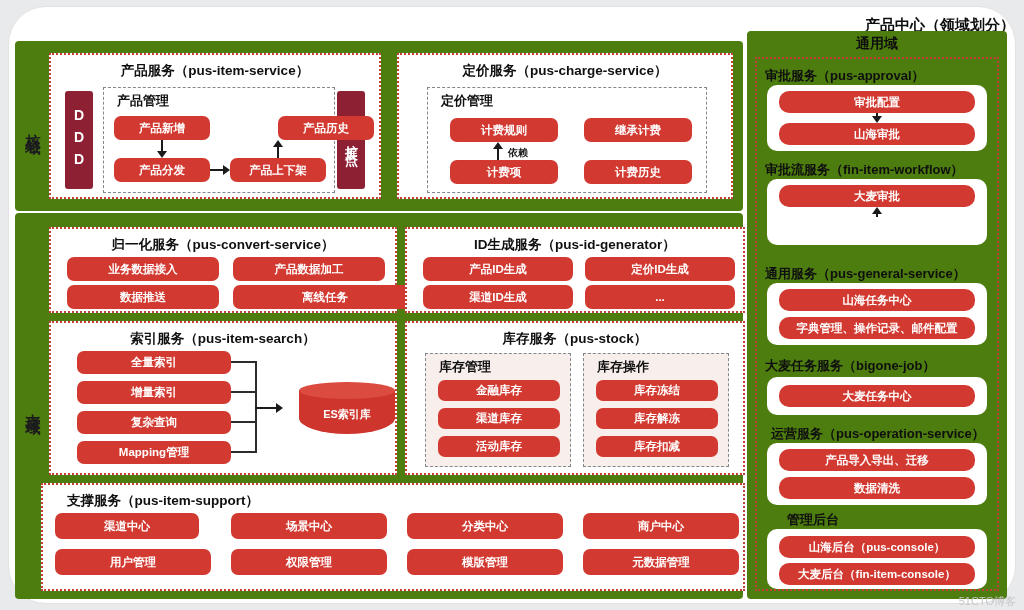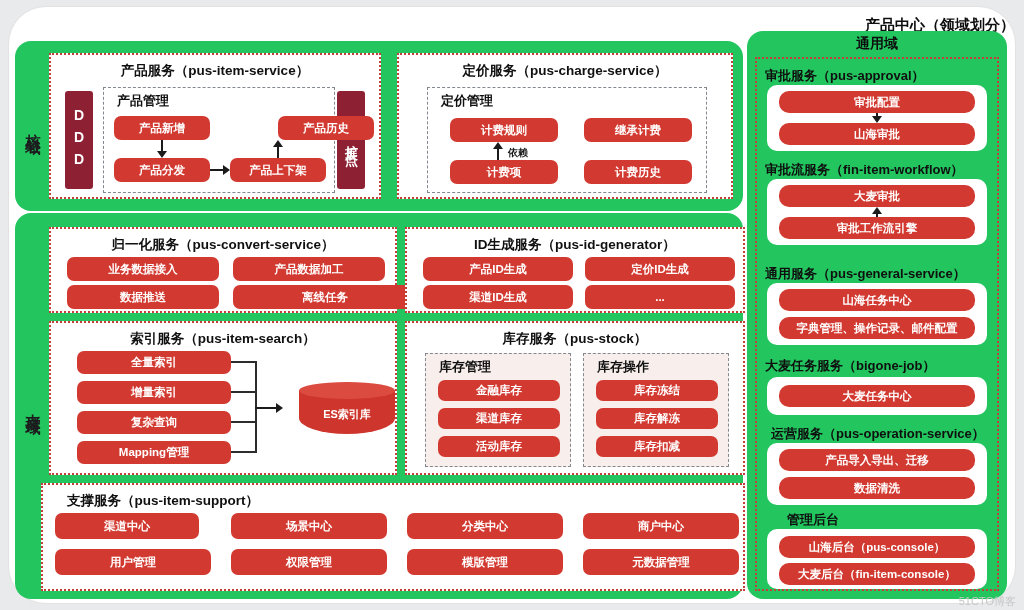--- a/index.html
+++ b/index.html
@@ -11,21 +11,21 @@
     color:#141414;
   }
   .card {
     position:absolute; left:8px; top:6px; width:1008px; height:598px;
     background:#ffffff; border:1px solid #e2e2e2; border-radius:38px;
   }
   .main-title {
     position:absolute; top:9px; left:0; width:100%;
     text-align:right; font-size:15px; font-weight:bold; color:#0e0e0e;
   }
-  .panel { position:absolute; background:#22c55e; border-radius:16px; }
+  .panel { position:absolute; background:#4d7c0f; border-radius:4px; }
   #panel-core    { left:6px;   top:34px;  width:728px; height:170px; }
   #panel-support { left:6px;   top:206px; width:728px; height:386px; }
   #panel-general { left:738px; top:24px;  width:260px; height:568px; }
 
   .domain-label {
     position:absolute; left:8px; top:50%; transform:translateY(-50%);
     writing-mode:vertical-lr; text-orientation:upright;
     font-weight:bold; font-size:15px; letter-spacing:3px; color:#1c1c1e;
   }
   .g-header {
@@ -218,21 +218,20 @@
       <div class="g-white" style="top:26px; height:66px;">
         <div class="rbtn pill g-btn" style="top:6px;">审批配置</div>
         <div class="arr arr-v arr-down" style="left:104px; top:28px; height:10px;"></div>
         <div class="rbtn pill g-btn" style="top:38px;">山海审批</div>
       </div>
 
       <div class="g-title" style="top:102px;">审批流服务（fin-item-workflow）</div>
       <div class="g-white" style="top:120px; height:66px;">
         <div class="rbtn pill g-btn" style="top:6px;">大麦审批</div>
         <div class="arr arr-v arr-up" style="left:104px; top:28px; height:10px;"></div>
-        <div class="rbtn pill g-btn" style="top:38px;">审批工作流引擎</div>
       </div>
 
       <div class="g-title" style="top:206px;">通用服务（pus-general-service）</div>
       <div class="g-white" style="top:224px; height:62px;">
         <div class="rbtn pill g-btn" style="top:6px;">山海任务中心</div>
         <div class="rbtn pill g-btn" style="top:34px;">字典管理、操作记录、邮件配置</div>
       </div>
 
       <div class="g-title" style="top:298px;">大麦任务服务（bigone-job）</div>
       <div class="g-white" style="top:318px; height:38px;">

